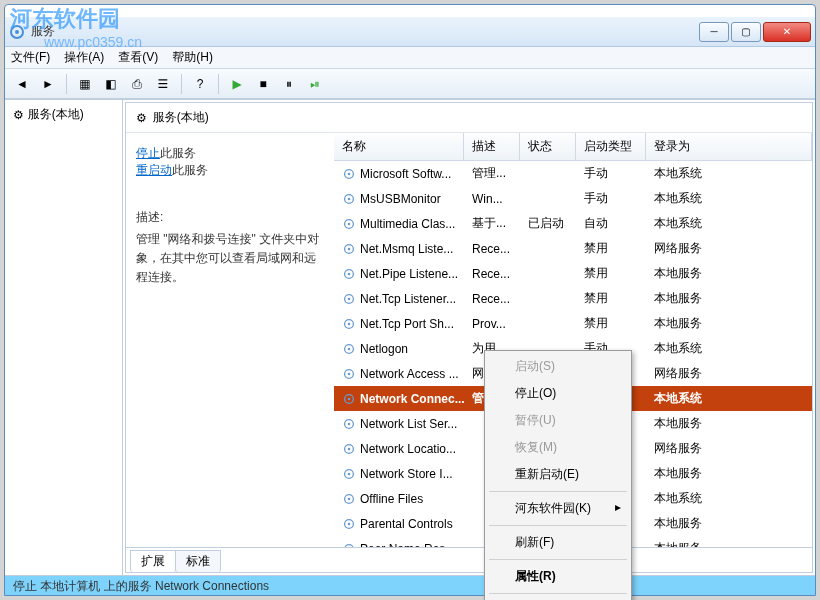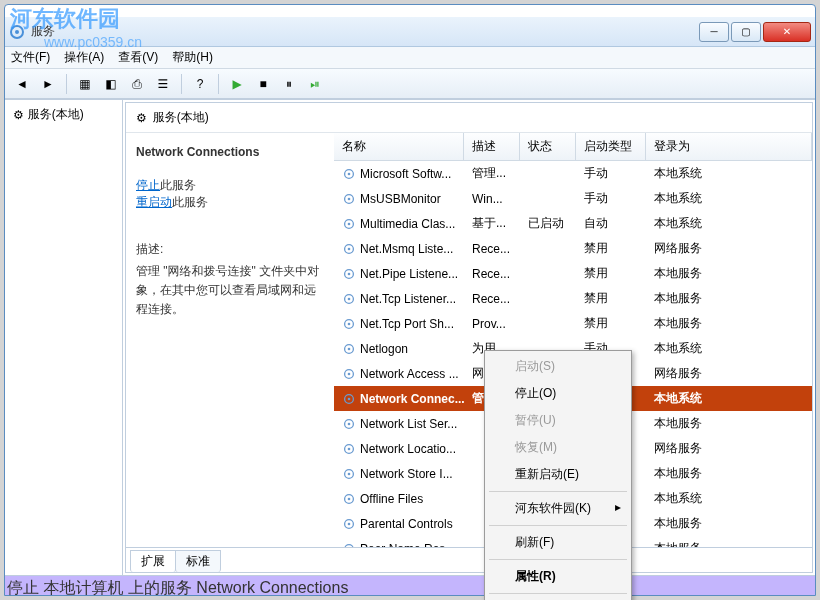--- a/index.html
+++ b/index.html
@@ -52,21 +52,21 @@
 .row { display: flex; padding: 2px 0; align-items: center; cursor: pointer; }
 .row .cell { padding: 2px 8px; white-space: nowrap; overflow: hidden; text-overflow: ellipsis; }
 .row .cell.col-name { display: flex; align-items: center; gap: 4px; }
 .row.selected { background: #c2410c; color: #fff; font-weight: bold; }
 .gear { width: 14px; height: 14px; flex-shrink: 0; }
 
 .tabs { display: flex; font-size: 12px; border-top: 1px solid #c0cede; padding: 2px 4px 0; gap: 0; }
 .tab { padding: 2px 10px; border: 1px solid #c0cede; border-bottom: none; background: #f4f8fc; cursor: pointer; border-radius: 0 0 3px 3px; margin-right: -1px; }
 .tab.active { background: #fff; }
 
-.statusbar { height: 20px; background: #c4b5fd; border-top: 1px solid #c0cede; font-size: 16px; padding: 2px 2px; color: #333; }
+.statusbar { height: 20px; background: #7dd3fc; border-top: 1px solid #c0cede; font-size: 12px; padding: 2px 8px; color: #333; }
 
 .watermark { position: absolute; top: 4px; left: 10px; font-size: 22px; font-weight: bold; pointer-events: none; z-index: 50; }
 .wm-cn { color: #3399ff; opacity: 0.7; }
 .wm-url { position: absolute; top: 34px; left: 44px; font-size: 14px; color: #3399ff; opacity: 0.6; }
 
 .context-menu { position: absolute; left: 484px; top: 350px; width: 148px; background: #f4f4f4; border: 1px solid #9b9b9b; box-shadow: 2px 2px 5px rgba(0,0,0,0.3); font-size: 12px; padding: 2px; z-index: 100; }
 .context-menu .cm-item { padding: 5px 20px 5px 28px; cursor: pointer; position: relative; }
 .context-menu .cm-item.disabled { color: #999; cursor: default; }
 .context-menu .cm-sep { height: 1px; background: #d0d0d0; margin: 3px 2px; }
 .context-menu .cm-arrow { position: absolute; right: 8px; }
@@ -126,21 +126,20 @@
 
     <div class="right-pane">
       <div class="scope-panel">
         <div class="scope-header">
           <span>⚙</span>
           <span>服务(本地)</span>
         </div>
 
         <div class="content">
           <div class="detail-pane">
-            <div class="svc-name">Network Connections</div>
             <div class="action-links">
               <div><a>停止</a><span>此服务</span></div>
               <div><a>重启动</a><span>此服务</span></div>
             </div>
             <div class="desc-label">描述:</div>
             <div class="desc-text">管理 "网络和拨号连接" 文件夹中对象，在其中您可以查看局域网和远程连接。</div>
           </div>
 
           <div class="list-pane">
             <div class="list-header">

